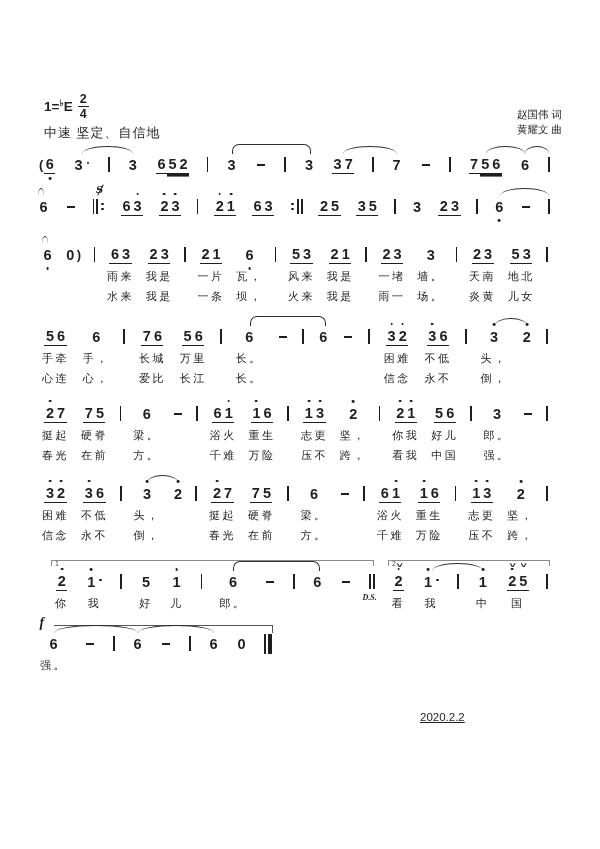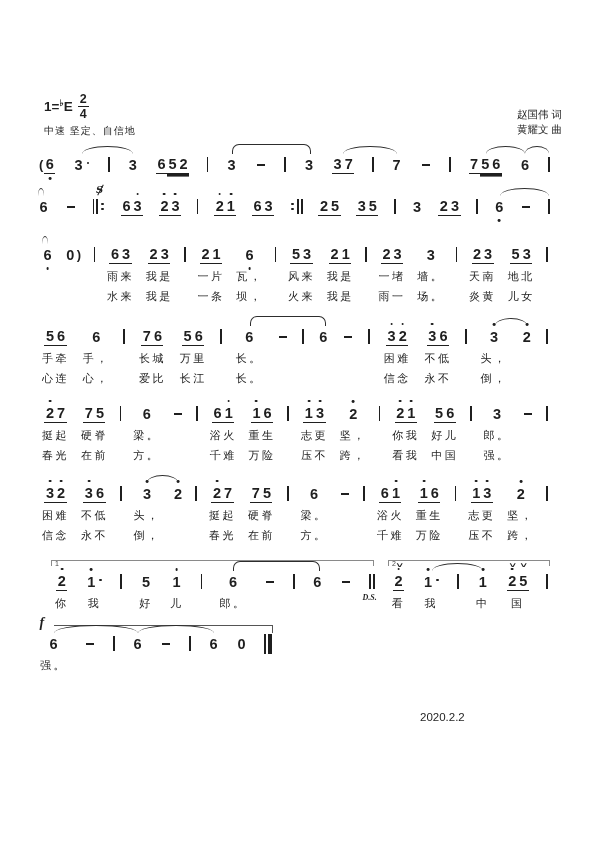--- a/index.html
+++ b/index.html
@@ -6,23 +6,23 @@
   .sheet{position:relative;width:600px;height:849px;background:#ffffff;overflow:hidden;
          font-family:"Liberation Sans",sans-serif;color:#1f1f1f;}
   .title{position:absolute;top:58px;left:0;right:0;text-align:center;
          font-size:24px;font-weight:700;letter-spacing:3px;}
   .keysig{position:absolute;left:44px;top:93px;display:flex;align-items:center;
           font-size:13.5px;font-weight:700;}
   .keysig .flat{font-size:9px;vertical-align:top;position:relative;top:-4px;}
   .frac{display:inline-block;text-align:center;margin-left:5px;font-size:12.5px;line-height:12px;}
   .frac .num{display:block;border-bottom:1.4px solid #1f1f1f;padding:0 2px 1px;}
   .frac .den{display:block;padding-top:1px;}
-  .tempo{position:absolute;left:44px;top:124px;font-size:10px;letter-spacing:1px;}
+  .tempo{position:absolute;left:44px;top:124px;font-size:13px;letter-spacing:1px;}
   .credits{position:absolute;right:38px;top:107px;text-align:right;font-size:10.5px;line-height:14.5px;}
-  .date{position:absolute;left:420px;top:711px;font-size:11.5px;}
+  .date{position:absolute;left:420px;top:711px;font-size:11.5px;text-decoration:underline;}
   .score{position:absolute;inset:0;}
   .system{position:absolute;}
   .cols{display:flex;justify-content:space-between;align-items:flex-start;}
   .col{display:flex;flex-direction:column;align-items:center;}
   .note-cell{height:21px;display:flex;align-items:center;justify-content:center;}
   .note-char{position:relative;display:inline-block;font-size:14.5px;line-height:18px;
              font-weight:700;padding:0 1.5px;}
   .u1{border-bottom:1.7px solid #1f1f1f;}
   .u2{border-bottom:1.7px solid #1f1f1f;box-shadow:0 2.6px 0 #1f1f1f;}
   .dot-hi{position:absolute;left:50%;transform:translateX(-50%);top:-4.5px;

